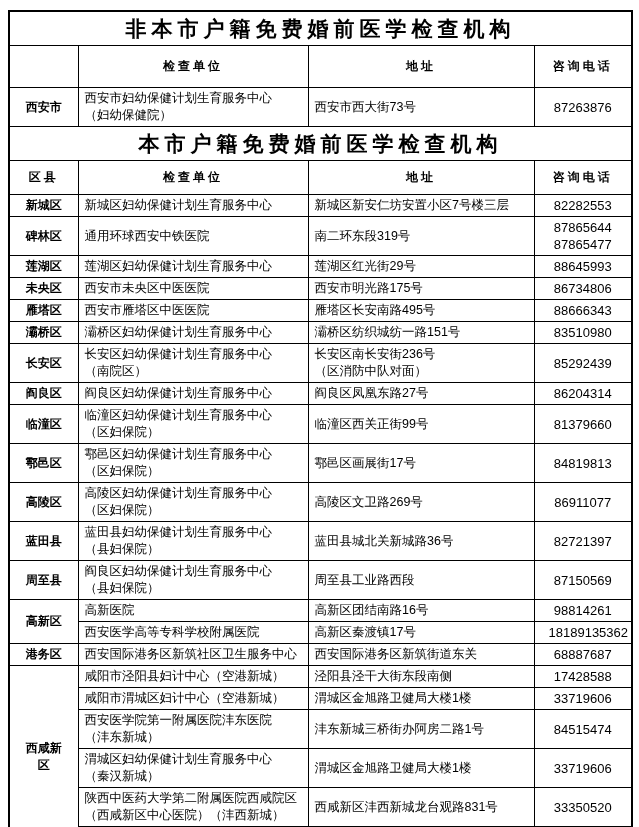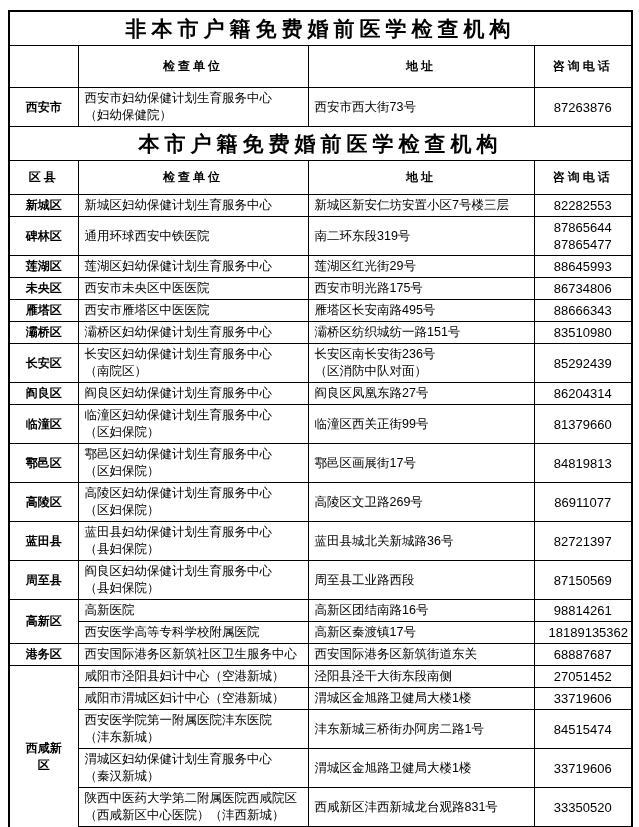--- a/index.html
+++ b/index.html
@@ -221,21 +221,21 @@
         <tr>
           <td class="c-district">港务区</td>
           <td class="c-unit">西安国际港务区新筑社区卫生服务中心</td>
           <td class="c-address">西安国际港务区新筑街道东关</td>
           <td class="c-phone">68887687</td>
         </tr>
         <tr>
           <td class="c-district" rowspan="6">西咸新区</td>
           <td class="c-unit">咸阳市泾阳县妇计中心（空港新城）</td>
           <td class="c-address">泾阳县泾干大街东段南侧</td>
-          <td class="c-phone">27051452</td>
+          <td class="c-phone">17428588</td>
         </tr>
         <tr>
           <td class="c-unit">咸阳市渭城区妇计中心（空港新城）</td>
           <td class="c-address">渭城区金旭路卫健局大楼1楼</td>
           <td class="c-phone">33719606</td>
         </tr>
         <tr>
           <td class="c-unit">西安医学院第一附属医院沣东医院
 （沣东新城）</td>
           <td class="c-address">沣东新城三桥街办阿房二路1号</td>

